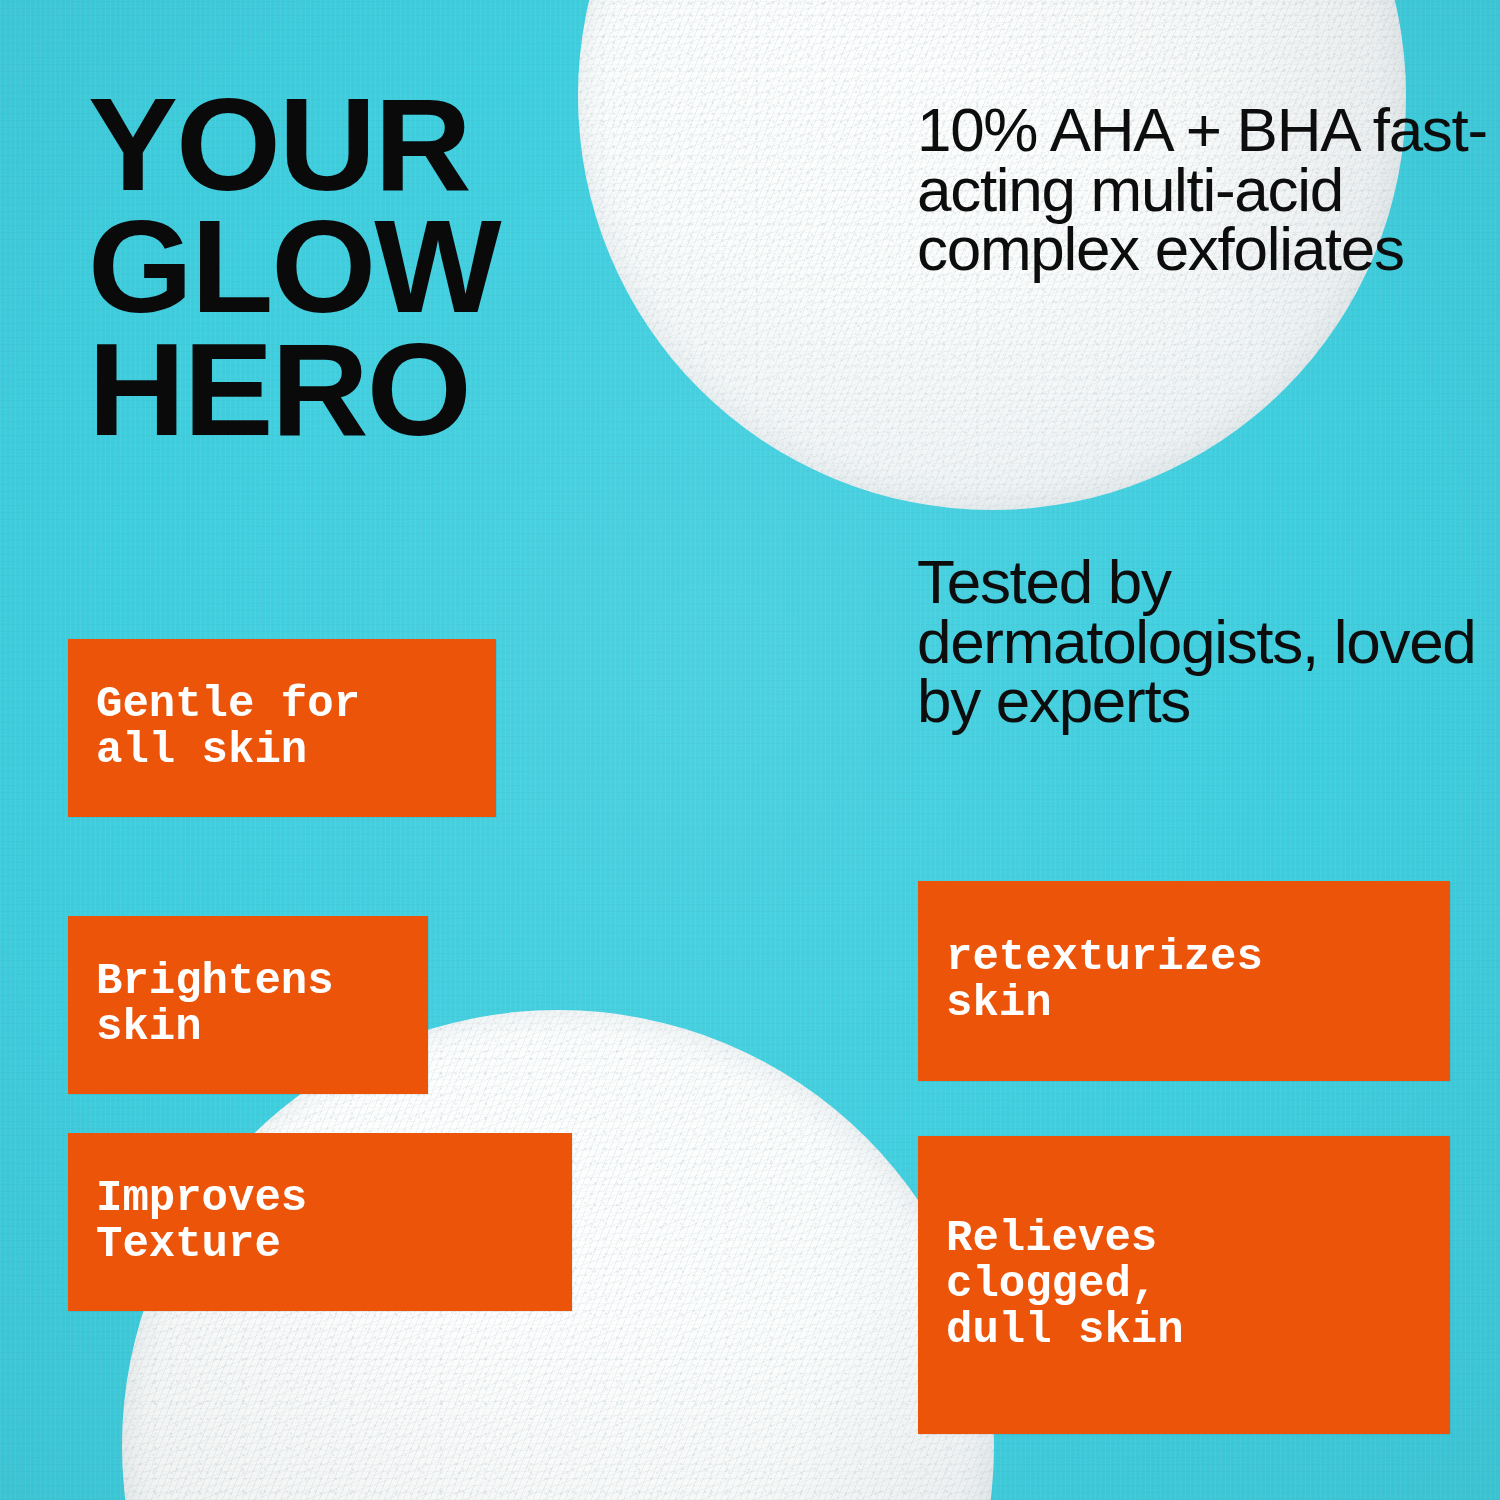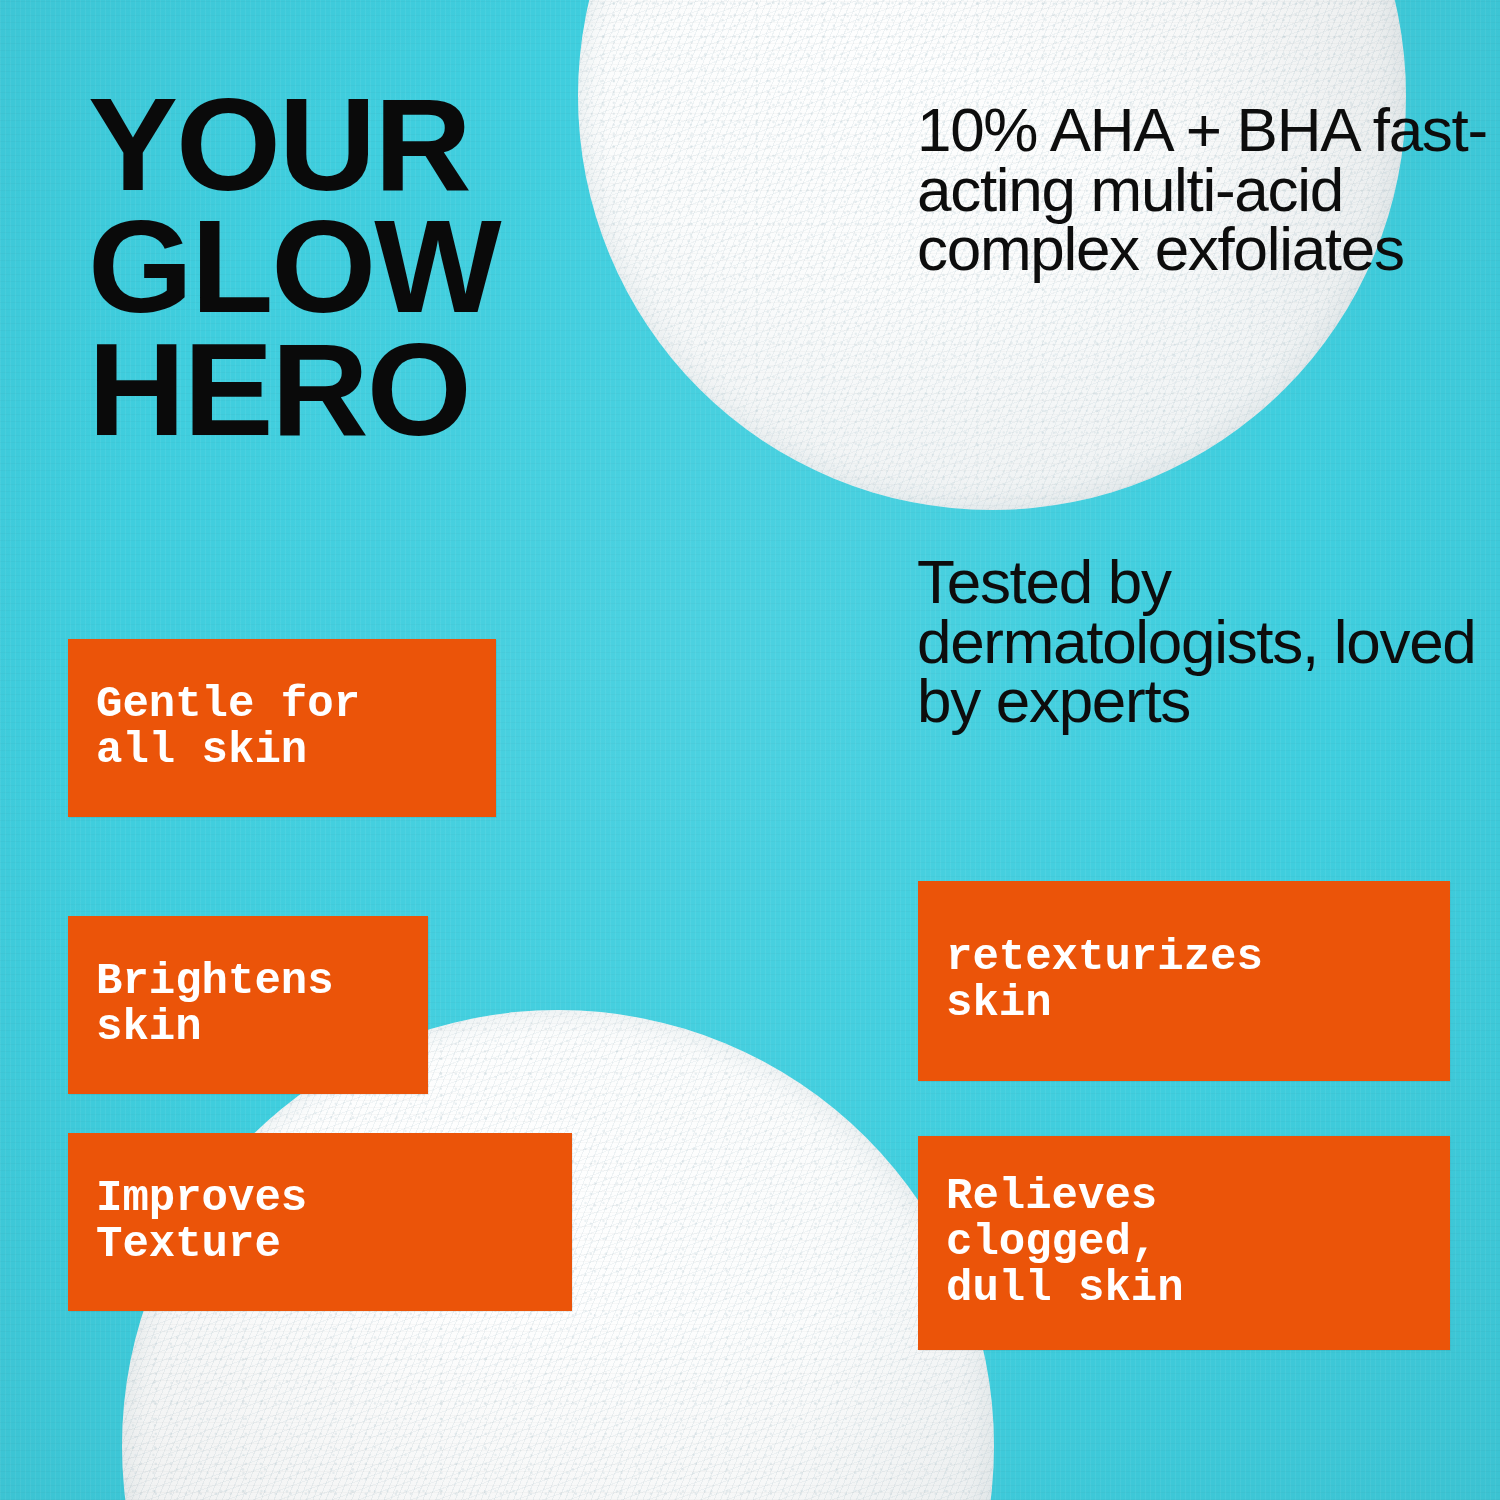--- a/index.html
+++ b/index.html
@@ -113,21 +113,21 @@
     padding:0 0 0 28px;
     white-space:pre-line;
     z-index:6;
     box-shadow:1px 1px 0 rgba(0,0,0,0.06);
   }
 
   #badge-gentle    { left:68px;  top:639px;  width:428px; height:178px; }
   #badge-brighten  { left:68px;  top:916px;  width:360px; height:178px; }
   #badge-texture   { left:68px;  top:1133px; width:504px; height:178px; }
   #badge-retex     { left:918px; top:881px;  width:532px; height:200px; }
-  #badge-relieves  { left:918px; top:1136px; width:532px; height:214px; }
+  #badge-relieves  { left:918px; top:1136px; width:532px; height:298px; }
 </style>
 </head>
 <body>
 
 <div id="stage">
 
   <div class="pad" id="pad-top">
     <div class="fiber"></div>
   </div>
   <div class="pad" id="pad-bottom">

